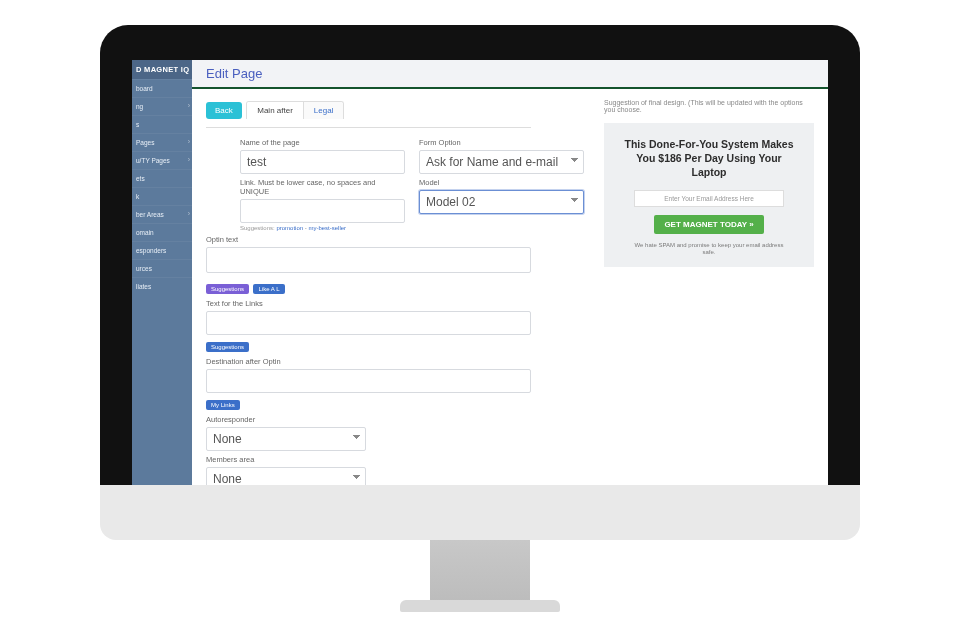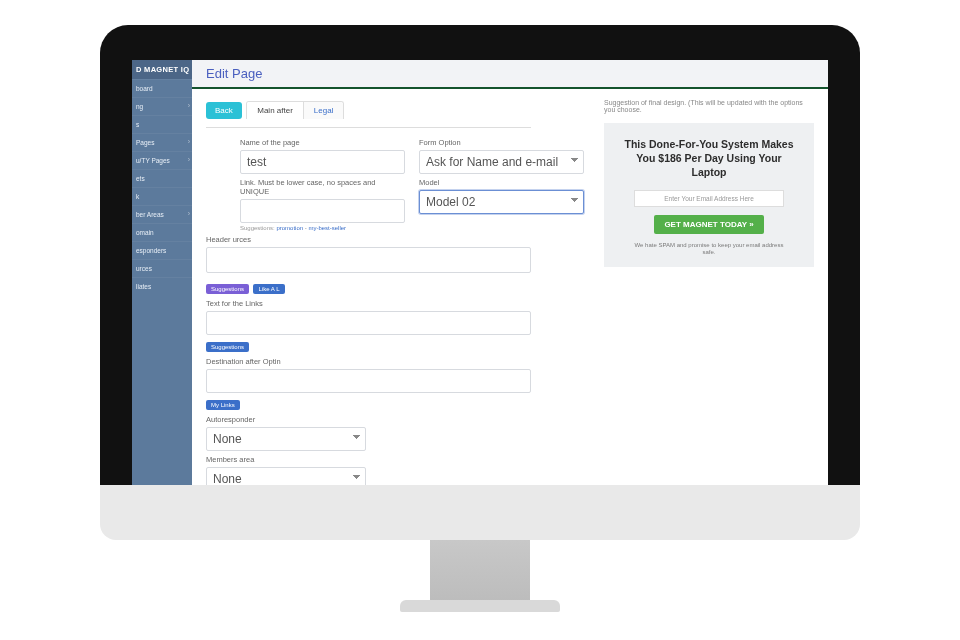--- a/index.html
+++ b/index.html
@@ -220,21 +220,21 @@
               </div>
               <div class="col">
                 <div class="label">Model</div>
                 <select class="select highlight">
                   <option>Model 02</option>
                 </select>
               </div>
             </div>
 
             <div class="full">
-              <div class="label">Header urces</div>
+              <div class="label">Optin text</div>
               <textarea class="textarea" style=""></textarea>
               <span class="badge purple">Suggestions</span>
               <span class="badge blue">Like A L</span>
             </div>
 
             <div class="full">
               <div class="label">Text for the Links</div>
               <input class="input" value="" style="">
               <span class="badge blue">Suggestions</span>
             </div>

